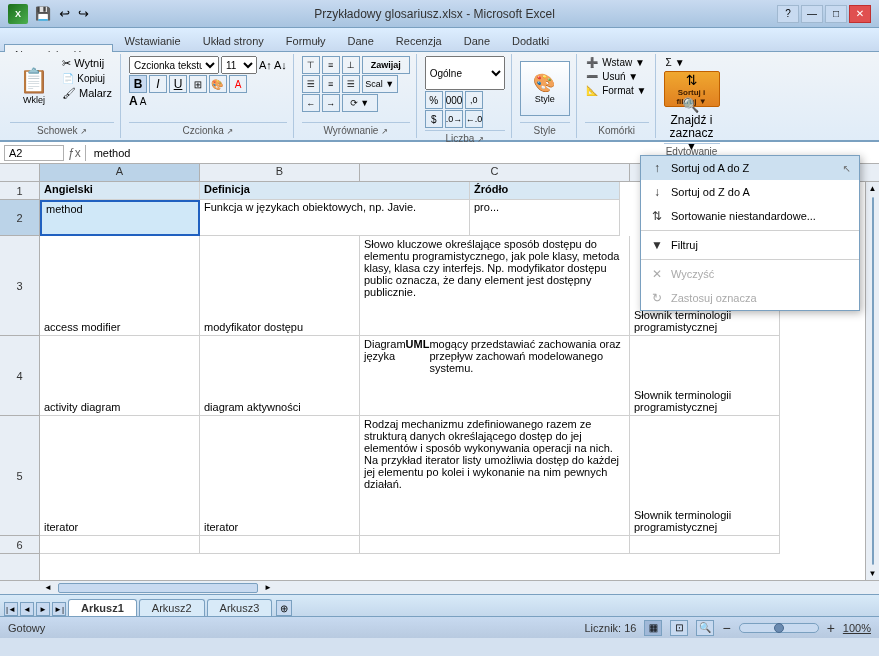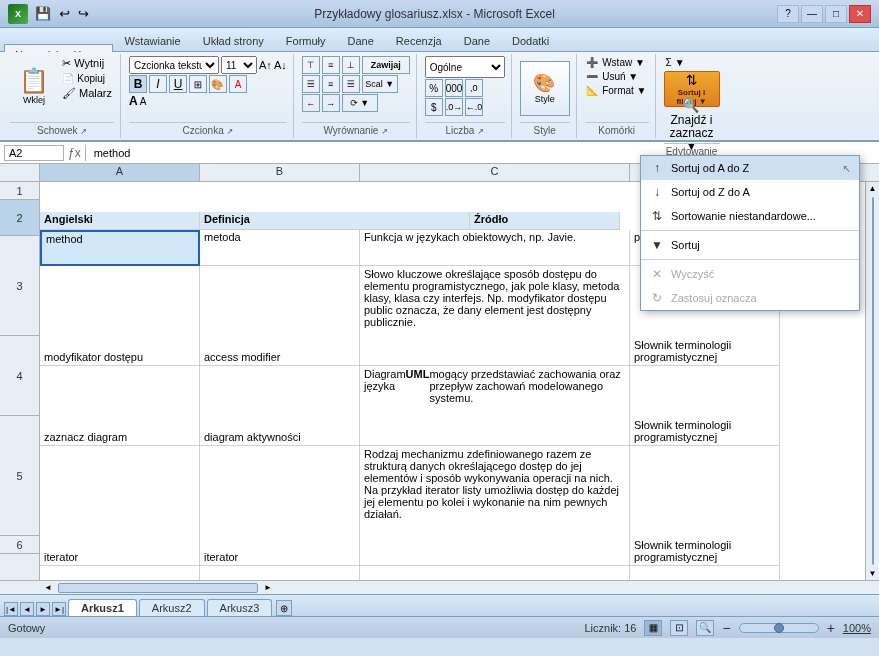--- a/index.html
+++ b/index.html
@@ -28,21 +28,21 @@
 
     
     #spreadsheet { display: flex; flex-direction: column; flex: 1; overflow: hidden; background: white; }
     #col-headers { display: flex; background: #e8eef5; border-bottom: 1px solid #b0b0b0; }
     .col-header { border-right: 1px solid #b0b0b0; padding: 2px; text-align: center; font-size: 11px; color: #333; background: #e8eef5; }
     .col-header.selected { background: #bbd3e8; }
     #rows-area { display: flex; flex: 1; overflow: hidden; }
     #row-headers { display: flex; flex-direction: column; background: #e8eef5; border-right: 1px solid #b0b0b0; }
     .row-header { border-bottom: 1px solid #b0b0b0; padding: 2px 4px; text-align: center; font-size: 11px; color: #333; display: flex; align-items: center; justify-content: center; }
     .row-header.selected { background: #bbd3e8; }
-    #cells { flex: 1; overflow: hidden; margin-top: 30px; }
+    #cells { flex: 1; overflow: hidden; }
     .row { display: flex; }
 
     
     #sort-menu { position: absolute; top: 155px; left: 640px; background: white; border: 1px solid #7aa0c0; box-shadow: 2px 2px 8px rgba(0,0,0,0.3); min-width: 220px; z-index: 100; }
     .menu-item { display: flex; align-items: center; padding: 4px 8px; cursor: pointer; gap: 6px; font-size: 11px; }
     .menu-item.active-item { background: #ddeeff; }
     .menu-item.disabled { color: #aaa; cursor: default; }
     .menu-separator { height: 1px; background: #d0d0d0; margin: 2px 0; }
     .menu-icon { width: 16px; height: 16px; display: flex; align-items: center; justify-content: center; font-size: 12px; }
 
@@ -153,21 +153,21 @@
         <button style="width:18px;height:18px;background:none;border:1px solid #7aa0c0;cursor:pointer;font-size:9px;">←</button>
         <button style="width:18px;height:18px;background:none;border:1px solid #7aa0c0;cursor:pointer;font-size:9px;">→</button>
         <button style="width:36px;height:18px;background:none;border:1px solid #7aa0c0;cursor:pointer;font-size:9px;">⟳ ▼</button>
       </div>
     </div>
     <div class="ribbon-group-label">Wyrównanie <span style="font-size:8px;">↗</span></div>
   </div>
 
   <div class="ribbon-group">
     <div class="ribbon-group-content" style="flex-direction:column;gap:1px;">
-      <select style="font-size:10px;width:80px;height:22px;">
+      <select style="font-size:10px;width:80px;height:34px;">
         <option>Ogólne</option>
       </select>
       <div style="display:flex;gap:2px;">
         <button style="width:18px;height:18px;background:none;border:1px solid #7aa0c0;cursor:pointer;font-size:10px;">%</button>
         <button style="width:18px;height:18px;background:none;border:1px solid #7aa0c0;cursor:pointer;font-size:10px;">000</button>
         <button style="width:18px;height:18px;background:none;border:1px solid #7aa0c0;cursor:pointer;font-size:9px;">,0</button>
       </div>
       <div style="display:flex;gap:2px;">
         <button style="width:18px;height:18px;background:none;border:1px solid #7aa0c0;cursor:pointer;font-size:10px;">$</button>
         <button style="width:18px;height:18px;background:none;border:1px solid #7aa0c0;cursor:pointer;font-size:9px;">.0→</button>
@@ -244,34 +244,33 @@
     <div id="cells" style="flex:1;overflow:hidden;">
 
       <div class="row" style="display:flex;height:18px;">
         <div style="width:160px;min-width:160px;border-right:1px solid #d0d0d0;border-bottom:1px solid #d0d0d0;padding:1px 4px;font-size:11px;font-weight:bold;background:#d8e8f4;overflow:hidden;white-space:nowrap;">Angielski</div>
         <div style="width:270px;min-width:270px;border-right:1px solid #d0d0d0;border-bottom:1px solid #d0d0d0;padding:1px 4px;font-size:11px;font-weight:bold;background:#d8e8f4;overflow:hidden;white-space:nowrap;">Definicja</div>
         <div style="width:150px;min-width:150px;border-right:1px solid #d0d0d0;border-bottom:1px solid #d0d0d0;padding:1px 4px;font-size:11px;font-weight:bold;background:#d8e8f4;overflow:hidden;white-space:nowrap;">Źródło</div>
       </div>
 
       <div class="row" style="display:flex;height:36px;">
         <div style="width:160px;min-width:160px;border-right:1px solid #d0d0d0;border-bottom:1px solid #d0d0d0;border:2px solid #2060c0;padding:1px 4px;font-size:11px;background:#d0e8f8;overflow:hidden;white-space:nowrap;display:flex;align-items:flex-start;">method</div>
-        <div style="width:160px;min-width:160px;border-right:1px solid #d0d0d0;border-bottom:1px solid #d0d0d0;padding:1px 4px;font-size:11px;overflow:hidden;white-space:nowrap;display:flex;align-items:flex-start;">metoda</div>
         <div style="width:270px;min-width:270px;border-right:1px solid #d0d0d0;border-bottom:1px solid #d0d0d0;padding:1px 4px;font-size:11px;overflow:hidden;white-space:normal;display:flex;align-items:flex-start;">Funkcja w językach obiektowych, np. Javie.</div>
         <div style="width:150px;min-width:150px;border-right:1px solid #d0d0d0;border-bottom:1px solid #d0d0d0;padding:1px 4px;font-size:11px;overflow:hidden;white-space:nowrap;display:flex;align-items:flex-start;">pro...</div>
       </div>
 
       <div class="row" style="display:flex;height:100px;">
+        <div style="width:160px;min-width:160px;border-right:1px solid #d0d0d0;border-bottom:1px solid #d0d0d0;padding:2px 4px;font-size:11px;overflow:hidden;white-space:nowrap;display:flex;align-items:flex-end;">access modifier</div>
         <div style="width:160px;min-width:160px;border-right:1px solid #d0d0d0;border-bottom:1px solid #d0d0d0;padding:2px 4px;font-size:11px;overflow:hidden;white-space:nowrap;display:flex;align-items:flex-end;">modyfikator dostępu</div>
-        <div style="width:160px;min-width:160px;border-right:1px solid #d0d0d0;border-bottom:1px solid #d0d0d0;padding:2px 4px;font-size:11px;overflow:hidden;white-space:nowrap;display:flex;align-items:flex-end;">access modifier</div>
         <div style="width:270px;min-width:270px;border-right:1px solid #d0d0d0;border-bottom:1px solid #d0d0d0;padding:2px 4px;font-size:11px;overflow:hidden;white-space:normal;display:flex;align-items:flex-start;">Słowo kluczowe określające sposób dostępu do elementu programistycznego, jak pole klasy, metoda klasy, klasa czy interfejs. Np. modyfikator dostępu public oznacza, że dany element jest dostępny publicznie.</div>
         <div style="width:150px;min-width:150px;border-right:1px solid #d0d0d0;border-bottom:1px solid #d0d0d0;padding:2px 4px;font-size:11px;overflow:hidden;white-space:normal;display:flex;align-items:flex-end;">Słownik terminologii programistycznej</div>
       </div>
 
       <div class="row" style="display:flex;height:80px;">
-        <div style="width:160px;min-width:160px;border-right:1px solid #d0d0d0;border-bottom:1px solid #d0d0d0;padding:2px 4px;font-size:11px;overflow:hidden;white-space:nowrap;display:flex;align-items:flex-end;">zaznacz diagram</div>
+        <div style="width:160px;min-width:160px;border-right:1px solid #d0d0d0;border-bottom:1px solid #d0d0d0;padding:2px 4px;font-size:11px;overflow:hidden;white-space:nowrap;display:flex;align-items:flex-end;">activity diagram</div>
         <div style="width:160px;min-width:160px;border-right:1px solid #d0d0d0;border-bottom:1px solid #d0d0d0;padding:2px 4px;font-size:11px;overflow:hidden;white-space:nowrap;display:flex;align-items:flex-end;">diagram aktywności</div>
         <div style="width:270px;min-width:270px;border-right:1px solid #d0d0d0;border-bottom:1px solid #d0d0d0;padding:2px 4px;font-size:11px;overflow:hidden;white-space:normal;display:flex;align-items:flex-start;">Diagram języka <strong>UML</strong> mogący przedstawiać zachowania oraz przepływ zachowań modelowanego systemu.</div>
         <div style="width:150px;min-width:150px;border-right:1px solid #d0d0d0;border-bottom:1px solid #d0d0d0;padding:2px 4px;font-size:11px;overflow:hidden;white-space:normal;display:flex;align-items:flex-end;">Słownik terminologii programistycznej</div>
       </div>
 
       <div class="row" style="display:flex;height:120px;">
         <div style="width:160px;min-width:160px;border-right:1px solid #d0d0d0;border-bottom:1px solid #d0d0d0;padding:2px 4px;font-size:11px;overflow:hidden;white-space:nowrap;display:flex;align-items:flex-end;">iterator</div>
         <div style="width:160px;min-width:160px;border-right:1px solid #d0d0d0;border-bottom:1px solid #d0d0d0;padding:2px 4px;font-size:11px;overflow:hidden;white-space:nowrap;display:flex;align-items:flex-end;">iterator</div>
         <div style="width:270px;min-width:270px;border-right:1px solid #d0d0d0;border-bottom:1px solid #d0d0d0;padding:2px 4px;font-size:11px;overflow:hidden;white-space:normal;display:flex;align-items:flex-start;">Rodzaj mechanizmu zdefiniowanego razem ze strukturą danych określającego dostęp do jej elementów i sposób wykonywania operacji na nich. Na przykład iterator listy umożliwia dostęp do każdej jej elementu po kolei i wykonanie na nim pewnych działań.</div>
         <div style="width:150px;min-width:150px;border-right:1px solid #d0d0d0;border-bottom:1px solid #d0d0d0;padding:2px 4px;font-size:11px;overflow:hidden;white-space:normal;display:flex;align-items:flex-end;">Słownik terminologii programistycznej</div>
@@ -341,21 +340,21 @@
     <div class="menu-icon" style="font-size:12px;color:#333;">↓</div>
     <span>Sortuj od Z do A</span>
   </div>
   <div class="menu-item">
     <div class="menu-icon" style="font-size:12px;color:#333;">⇅</div>
     <span>Sortowanie niestandardowe...</span>
   </div>
   <div class="menu-separator"></div>
   <div class="menu-item">
     <div class="menu-icon" style="font-size:12px;color:#333;">▼</div>
-    <span>Sortuj</span>
+    <span>Filtruj</span>
   </div>
   <div class="menu-separator"></div>
   <div class="menu-item disabled">
     <div class="menu-icon" style="font-size:12px;color:#aaa;">✕</div>
     <span style="color:#aaa;">Wyczyść</span>
   </div>
   <div class="menu-item disabled">
     <div class="menu-icon" style="font-size:12px;color:#aaa;">↻</div>
     <span style="color:#aaa;">Zastosuj oznacza</span>
   </div>

